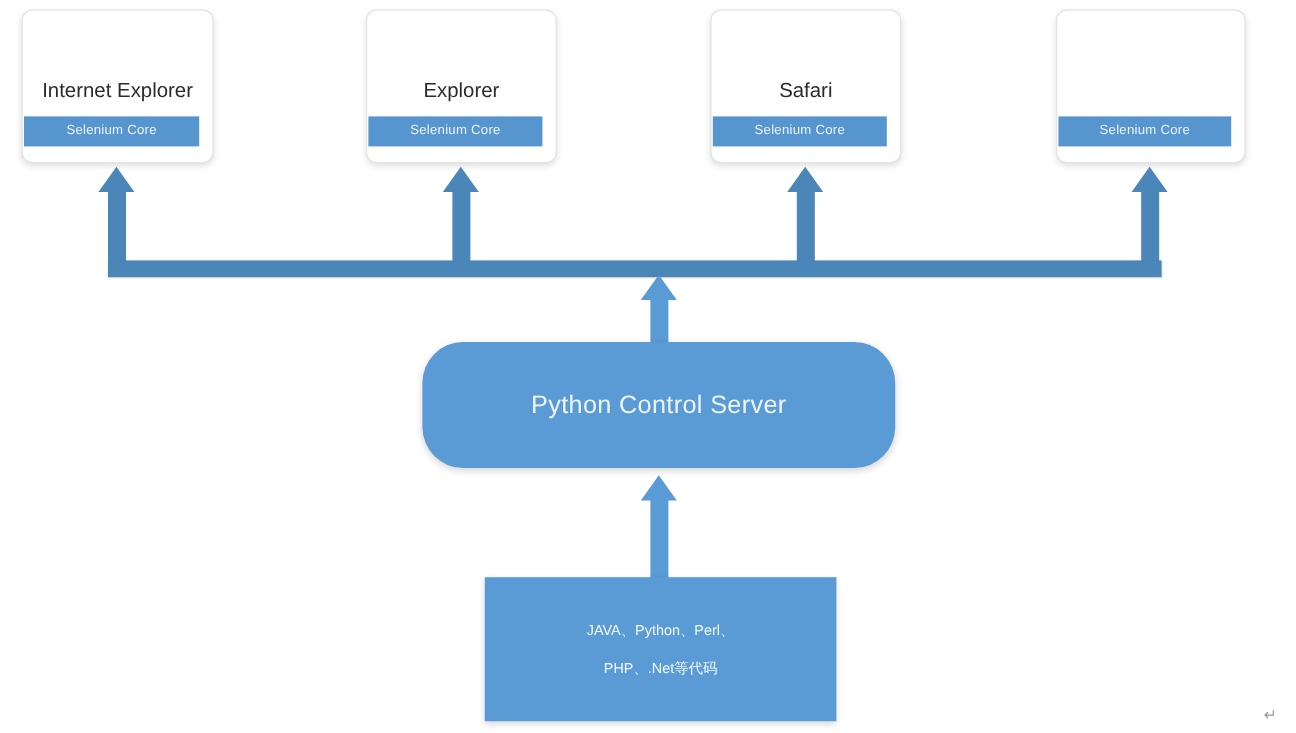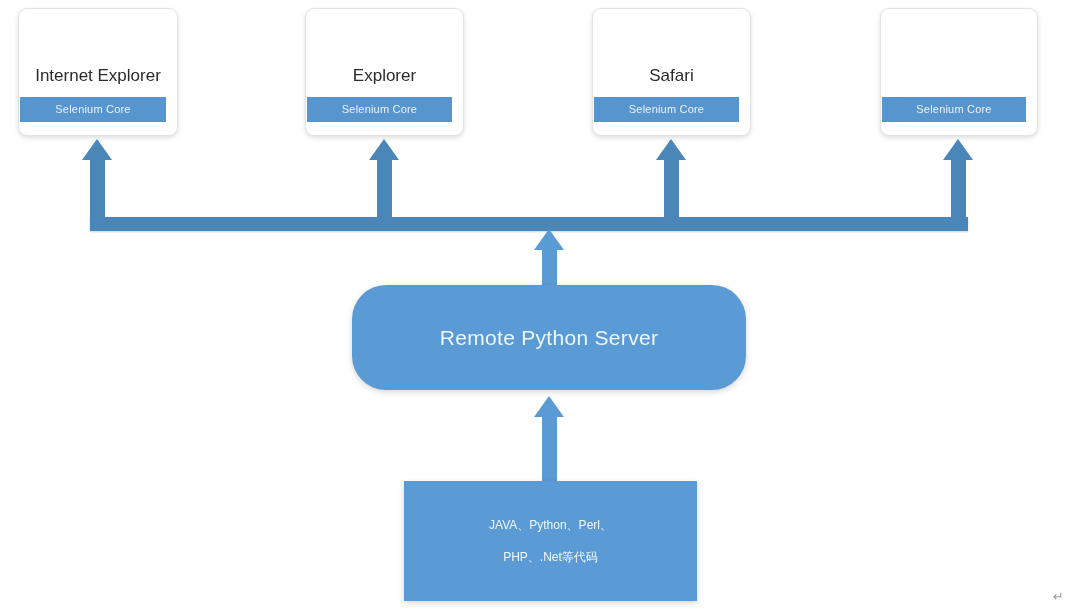--- a/index.html
+++ b/index.html
@@ -156,21 +156,21 @@
 
   <div class="arrow-head" style="left:943px; top:139px;"></div>
   <div class="arrow-stem" style="left:951px; top:159px; width:15px; height:71px;"></div>
 
   <div class="bus-bar" style="left:90px; top:217px; width:878px; height:14px;"></div>
 
   <div class="arrow-head light" style="left:534px; top:229px;"></div>
   <div class="arrow-stem light" style="left:542px; top:249px; width:15px; height:38px;"></div>
 
   <div id="rc-server" style="left:352px; top:285px; width:394px; height:105px;">
-    <span class="label">Remote Python Server</span>
+    <span class="label">Python Control Server</span>
   </div>
 
   <div class="arrow-head light" style="left:534px; top:396px;"></div>
   <div class="arrow-stem light" style="left:542px; top:416px; width:15px; height:66px;"></div>
 
   <div id="code-box" style="left:404px; top:481px; width:293px; height:120px;">
     <span class="label">JAVA、Python、Perl、
 PHP、.Net等代码</span>
   </div>
 

